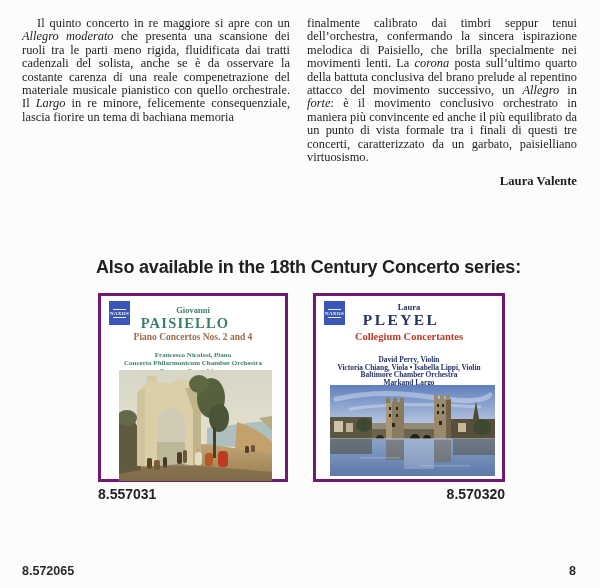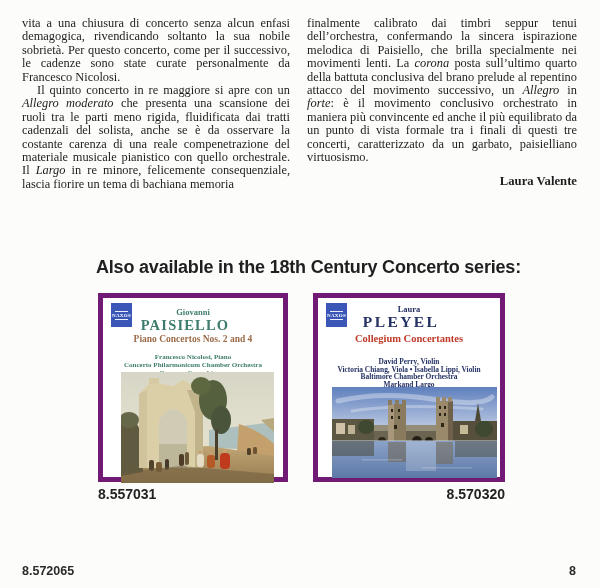--- a/index.html
+++ b/index.html
@@ -19,21 +19,21 @@
   .author{font-weight:bold;text-align:right;margin-top:11px;font-size:12.7px;}
   
   .also-heading{
     position:absolute;left:96px;top:257px;margin:0;
     font-family:"Liberation Sans", sans-serif;
     font-size:18px;font-weight:700;letter-spacing:-0.2px;color:#1f1f1f;
   }
   
   .cover{
     position:absolute;top:293px;height:189px;background:#ffffff;
-    border:5px solid #701a75;box-sizing:border-box;
+    border:3px solid #701a75;box-sizing:border-box;
     font-family:"Liberation Serif", serif;text-align:center;
   }
   #cover1{left:98px;width:190px;}
   #cover2{left:313px;width:192px;}
   .naxos{
     position:absolute;left:8px;top:5px;width:21px;height:24px;
     background:var(--naxos_blue,#3a57b8);
     display:flex;flex-direction:column;align-items:center;justify-content:center;gap:1px;
   }
   .nx-rule{display:block;width:13px;height:1px;background:rgba(255,255,255,.9);}
@@ -71,21 +71,20 @@
     position:absolute;right:24px;top:564px;font-family:"Liberation Sans", sans-serif;
     font-size:12.5px;font-weight:700;color:#2a2a2a;
   }
 </style>
 </head>
 <body>
 
 <div class="page">
 
   <div class="col col1" id="col1">
-      <p class="para"><span>vita a una chiusura di concerto senza alcun enfasi demagogica, rivendicando soltanto la sua nobile sobrietà. Per questo concerto, come per il successivo, le cadenze sono state curate personalmente da Francesco Nicolosi.</span></p>
       <p class="para indent"><span>Il quinto concerto in re maggiore si apre con un </span><i>Allegro moderato</i><span> che presenta una scansione dei ruoli tra le parti meno rigida, fluidificata dai tratti cadenzali del solista, anche se è da osservare la costante carenza di una reale compenetrazione del materiale musicale pianistico con quello orchestrale. Il </span><i>Largo</i><span> in re minore, felicemente consequenziale, lascia fiorire un tema di bachiana memoria</span></p>
     </div>
   <div class="col col2" id="col2">
 
   <p class="para"><span>finalmente calibrato dai timbri seppur tenui dell’orchestra, confermando la sincera ispirazione melodica di Paisiello, che brilla specialmente nei movimenti lenti. La </span><i>corona</i><span> posta sull’ultimo quarto della battuta conclusiva del brano prelude al repentino attacco del movimento successivo, un </span><i>Allegro</i><span> in </span><i>forte</i><span>: è il movimento conclusivo orchestrato in maniera più convincente ed anche il più equilibrato da un punto di vista formale tra i finali di questi tre concerti, caratterizzato da un garbato, paisielliano virtuosismo.</span></p>
       <div class="author">Laura Valente</div>
     </div>
   <div class="col2" style="position:absolute;"></div>
 
   <h2 class="also-heading">Also available in the 18th Century Concerto series:</h2>

